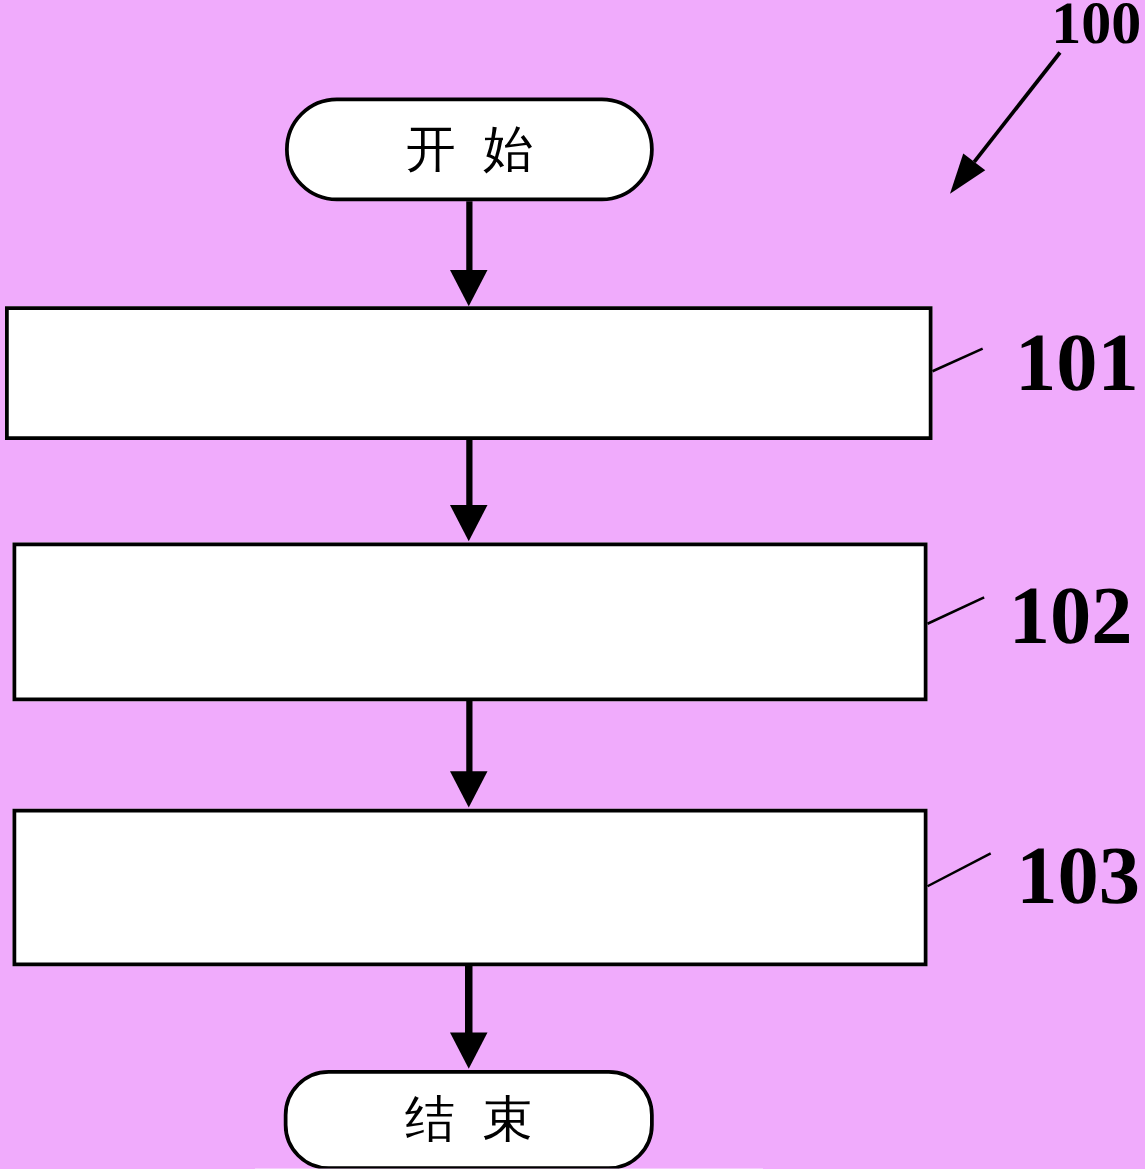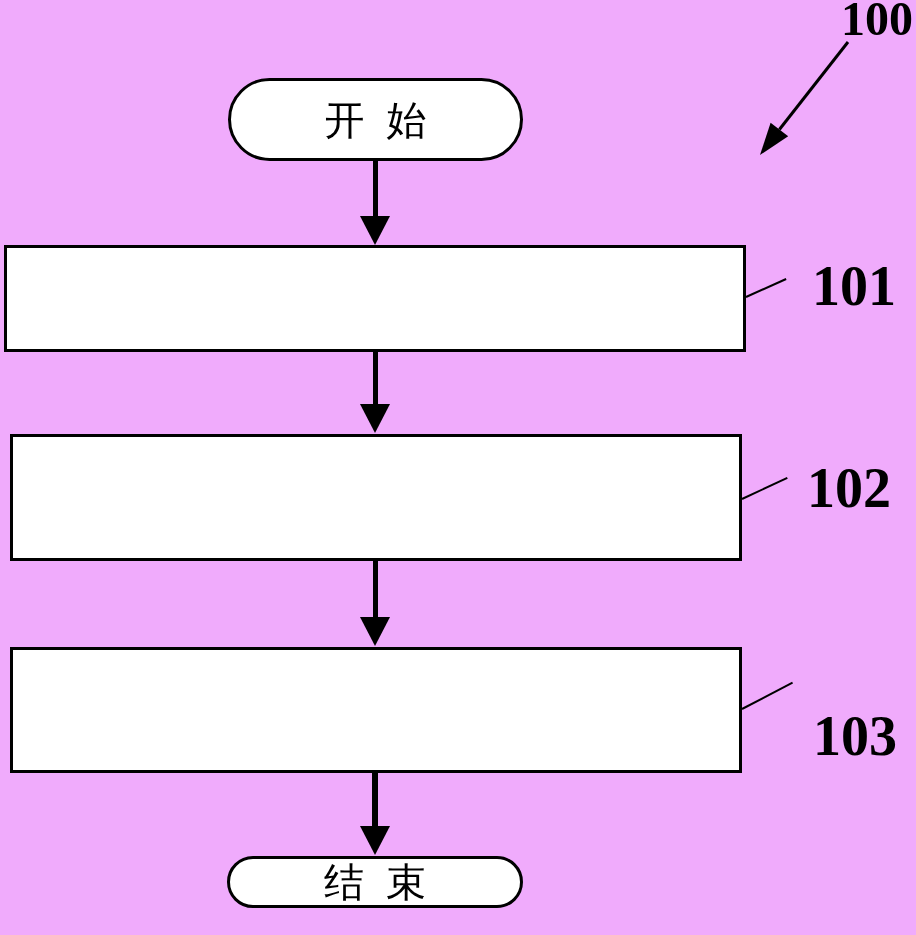--- a/index.html
+++ b/index.html
@@ -25,21 +25,21 @@
     align-items: center;
     justify-content: center;
   }
   .pill-start {
     left: 228px; top: 78px;
     width: 295px; height: 83px;
     border-radius: 42px;
   }
   .pill-end {
     left: 227px; top: 856px;
-    width: 296px; height: 52px;
+    width: 296px; height: 80px;
     border-radius: 36px;
   }
   .pill-label {
     font-family: "DejaVu Sans", sans-serif;
     font-size: 40px;
     color: #000000;
     letter-spacing: 22px;
     padding-left: 22px; 
     white-space: nowrap;
     line-height: 1;
@@ -83,29 +83,29 @@
     transform-origin: 0 50%;
   }
   .leader-1 { left: 746px; top: 296px; width: 44px; transform: rotate(-24.2deg); }
   .leader-2 { left: 742px; top: 498px; width: 50px; transform: rotate(-25deg); }
   .leader-3 { left: 742px; top: 708px; width: 57px; transform: rotate(-27.5deg); }
   
   .ref-num {
     position: absolute;
     font-family: "Liberation Serif", serif;
     font-weight: bold;
-    font-size: 56px;
+    font-size: 66px;
     line-height: 1;
     color: #000000;
     white-space: nowrap;
   }
   .ref-100 { left: 841px; top: -5px; font-size: 48px; }
   .ref-101 { left: 812px; top: 258px; }
   .ref-102 { left: 807px; top: 460px; text-align: right; }
-  .ref-103 { left: 813px; top: 668px; margin-top: 40px; }
+  .ref-103 { left: 813px; top: 668px; }
   
   .ref-arrow-svg {
     position: absolute;
     left: 745px; top: 30px;
     width: 120px; height: 135px;
   }
 </style>
 </head>
 <body>
 

